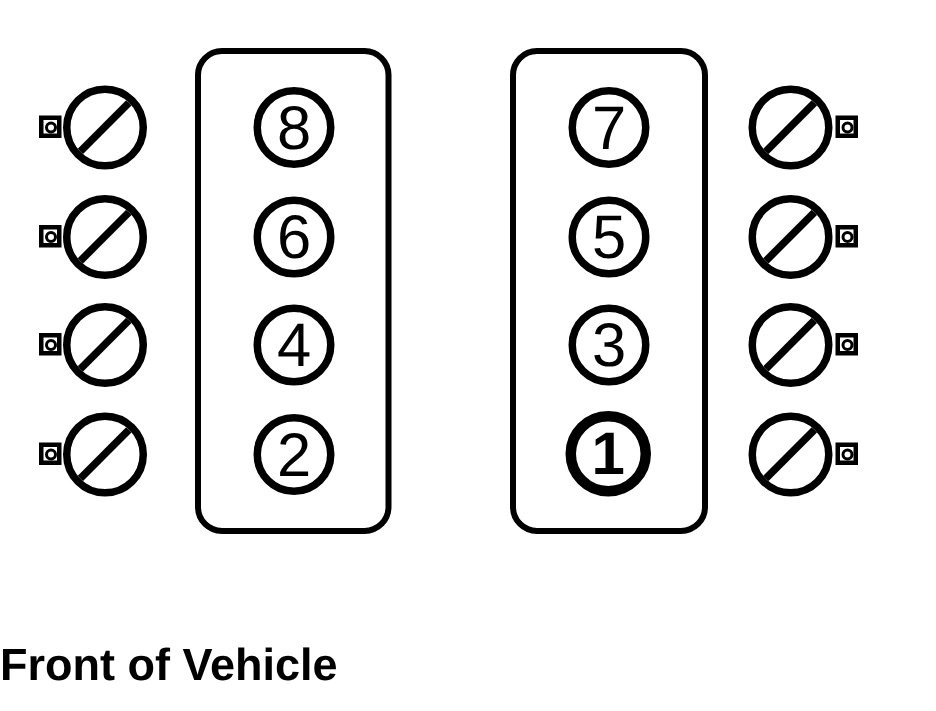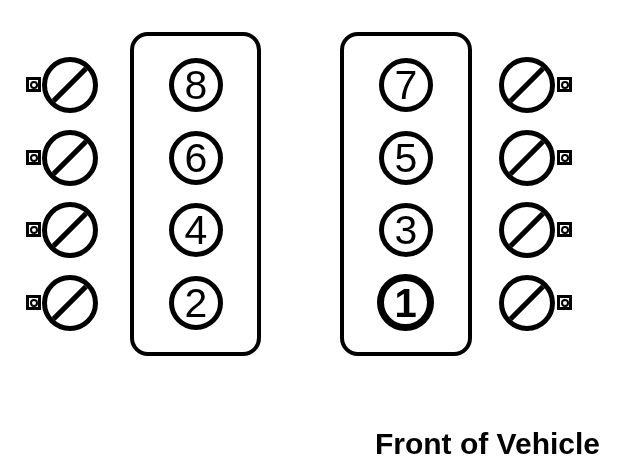--- a/index.html
+++ b/index.html
@@ -90,21 +90,21 @@
     border-radius: 50%;
     background: #ffffff;
   }
 
   
   .title {
     position: absolute;
     left: 0;
     top: 426px;
     width: 600px;
-    text-align: right;
+    text-align: left;
     font-weight: bold;
     font-size: 30px;
     line-height: 36px;
   }
 </style>
 </head>
 <body>
 
 <div class="canvas">
 

